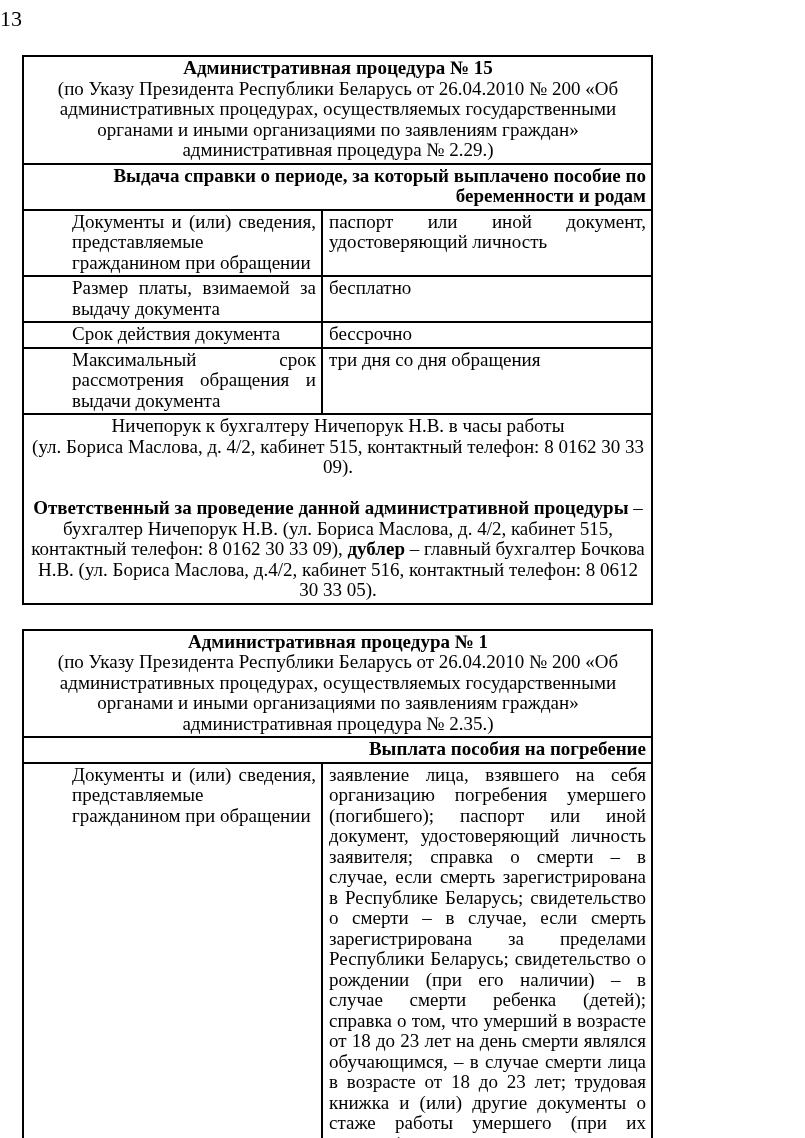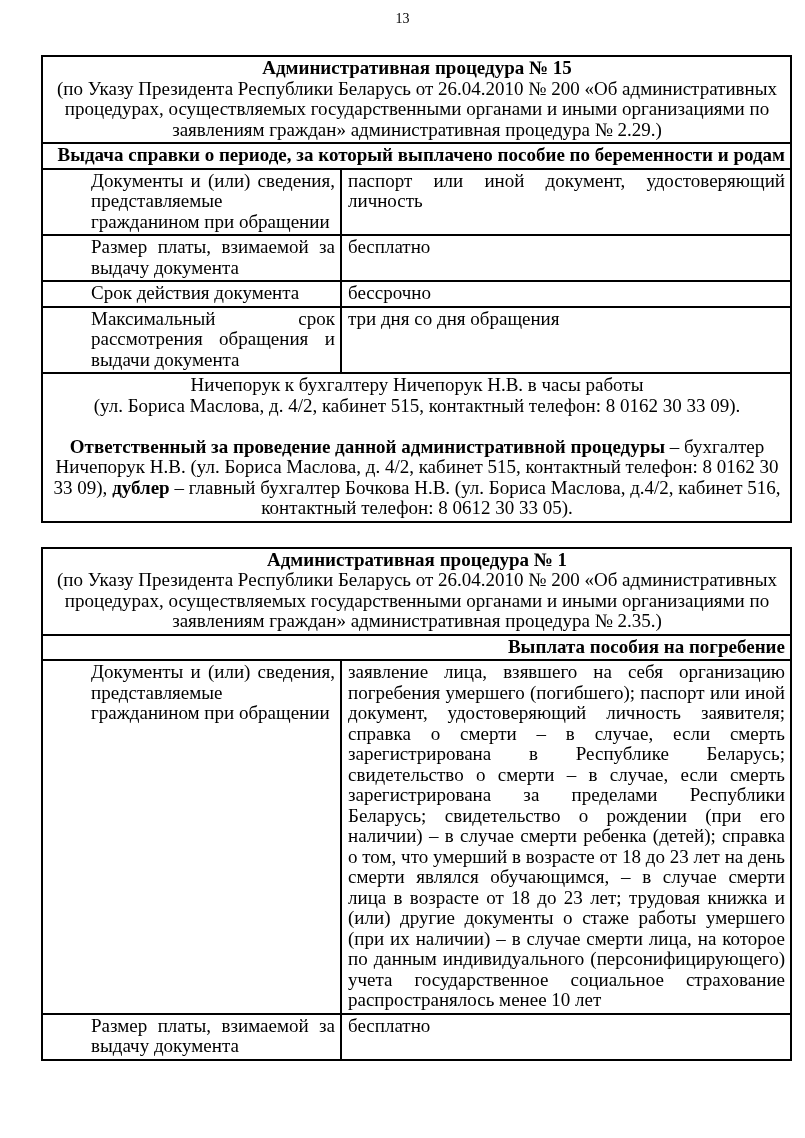--- a/index.html
+++ b/index.html
@@ -8,30 +8,29 @@
     background: #ffffff;
   }
   body {
     width: 805px;
     height: 1138px;
     overflow: hidden;
     color: #000000;
     font-family: "Liberation Serif", "DejaVu Serif", serif;
   }
   .page-number {
-    text-align: center;
-    font-size: 14px;
+    font-size: 22px;
     line-height: 24px;
     padding-top: 7px;
   }
   table.doc-table {
     border-collapse: collapse;
     table-layout: fixed;
-    width: 751px;
-    margin-left: 41px;
+    width: 631px;
+    margin-left: 22px;
   }
   table.t1 { margin-top: 24px; }
   table.t2 { margin-top: 24px; }
   td {
     border: 2px solid #000000;
     vertical-align: top;
     font-size: 19px;
     line-height: 20.5px;
     padding: 1px 5px 2px 6px;
     word-spacing: normal;

